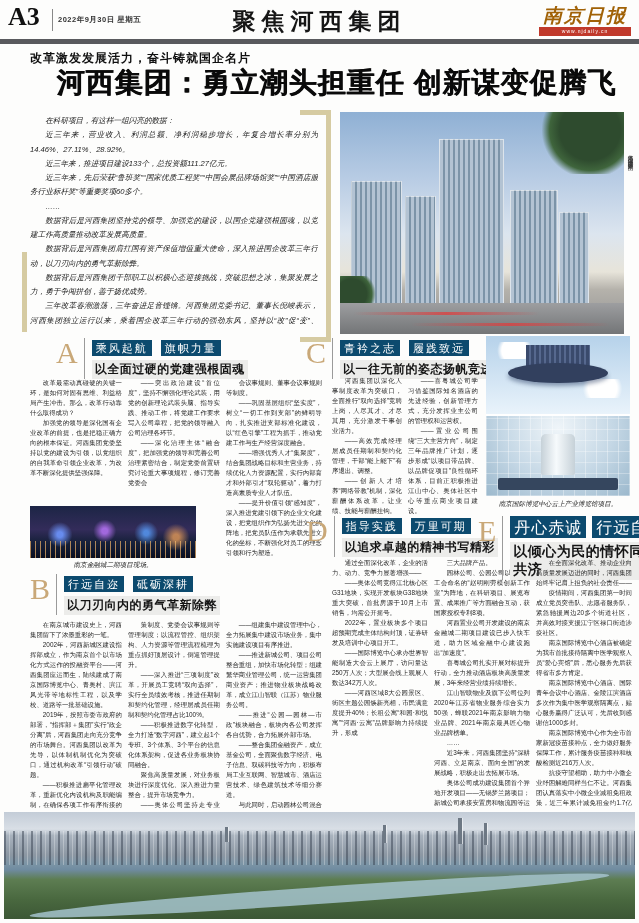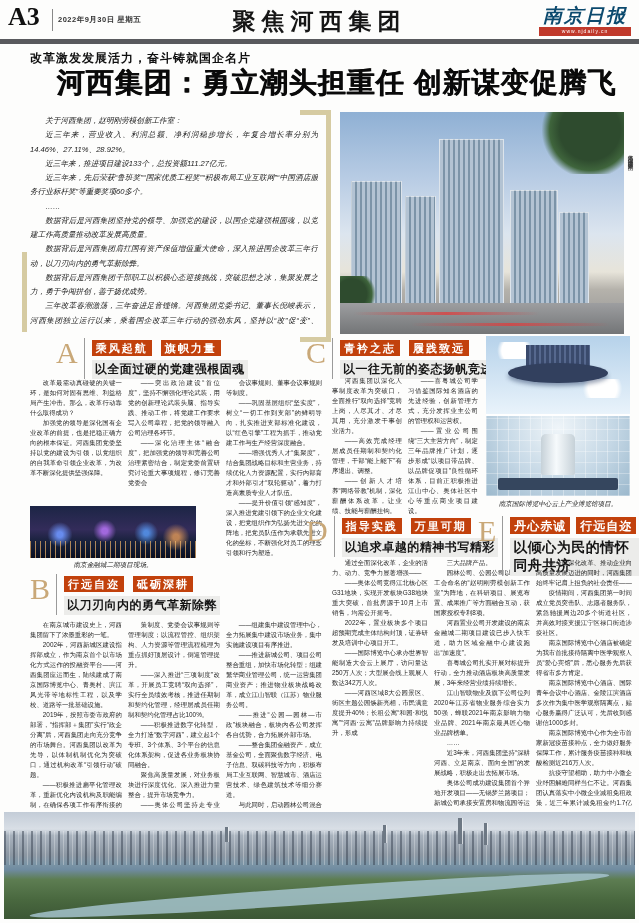--- a/index.html
+++ b/index.html
@@ -7,21 +7,21 @@
        font-family:"Liberation Sans",sans-serif;color:#222;}
   .abs{position:absolute;}
 
   
   .edition{left:8px;top:2px;font-family:"Liberation Serif",serif;font-size:26px;font-weight:bold;color:#111;}
   .hdr-div{left:52px;top:9px;width:1px;height:22px;background:#888;}
   .hdr-date{left:58px;top:15px;font-size:7.5px;font-weight:bold;color:#333;letter-spacing:.5px;}
   .hdr-title{left:0;top:6px;width:639px;text-align:center;font-family:Liberation Sans, sans-serif;
              font-size:23px;font-weight:bold;letter-spacing:6px;color:#161616;}
   .masthead{right:12px;top:3px;font-family:"Liberation Serif",serif;font-style:italic;
-            font-weight:bold;font-size:19px;color:#0c4a6e;letter-spacing:2px;}
+            font-weight:bold;font-size:19px;color:#a16207;letter-spacing:2px;}
   .mast-bar{right:8px;top:27px;width:92px;height:9px;background:#c0392b;color:#fff;
             font-size:5px;line-height:9px;text-align:center;letter-spacing:1px;}
   .gray-band{left:0;top:39px;width:639px;height:5px;background:#595a5e;}
 
   .kicker{left:30px;top:50px;font-size:12px;font-weight:bold;color:#101010;letter-spacing:1px;}
   .headline{left:17px;top:64px;width:639px;text-align:center;font-size:28px;font-weight:bold;
             color:#0a0a0a;letter-spacing:1px;text-shadow:.6px 0 0 #0a0a0a;}
 
   
   .intro{left:30px;top:114px;width:288px;height:216px;font-style:italic;font-size:7.6px;
@@ -29,23 +29,23 @@
   .intro p{margin:0;text-indent:2em;}
   .brk-r{left:300px;top:110px;width:26px;height:222px;border:5px solid #d6cba2;border-left:none;}
   .brk-l{left:22px;top:252px;width:5px;height:80px;background:#d6cba2;}
 
   
   .sec-head{display:flex;align-items:flex-start;}
   .sec-letter{font-family:"Liberation Serif",serif;font-size:30px;line-height:1;color:#c9a878;
               padding-right:6px;}
   .sec-stack{border-left:1px solid #9a9a9a;padding-left:7px;}
   .tagrow{white-space:nowrap;}
-  .tag{display:inline-block;background:#c2410c;color:#fff;font-weight:bold;font-size:11px;
+  .tag{display:inline-block;background:#0c4a6e;color:#fff;font-weight:normal;font-size:11px;
        line-height:1.2;padding:2px 4px 1px;letter-spacing:2px;margin-right:9px;}
-  .tag.small{font-size:12px;letter-spacing:1px;margin-right:6px;}
+  .tag.small{font-size:16px;letter-spacing:1px;margin-right:6px;}
   .sub{display:inline-block;background:#ececea;color:#141414;font-weight:bold;font-size:12px;
        padding:1px 3px;margin-top:4px;letter-spacing:.5px;}
   .sub.small{font-size:14px;}
 
   
   .col{font-size:6.4px;line-height:1.56;text-align:justify;color:#262626;overflow:hidden;}
   .col p{margin:0;text-indent:2em;}
   .caption{font-size:6.6px;font-style:italic;color:#1d1d1d;text-align:center;}
   .vcaption{writing-mode:vertical-rl;font-size:5.6px;color:#333;letter-spacing:1px;}
 
@@ -102,24 +102,24 @@
 <div class="abs masthead">南京日报</div>
 <div class="abs mast-bar">www.njdaily.cn</div>
 <div class="abs gray-band"></div>
 
 <div class="abs kicker">改革激发发展活力，奋斗铸就国企名片</div>
 <div class="abs headline">河西集团：勇立潮头担重任  创新谋变促腾飞</div>
 
 <div class="abs brk-r"></div>
 <div class="abs brk-l"></div>
 <div class="abs intro">
-    <p>关于河西集团，赵明刚劳模创新工作室：</p>
+    <p>在科研项目，有这样一组闪亮的数据：</p>
     <p>近三年来，营业收入、利润总额、净利润稳步增长，年复合增长率分别为14.46%、27.11%、28.92%。</p>
     <p>近三年来，推进项目建设133个，总投资额111.27亿元。</p>
-    <p>近三年来，先后荣获“鲁班奖”“国家优质工程奖”“积极布局工业互联网”“中国酒店服务行业标杆奖”等重要奖项60多个。</p>
+    <p>近三年来，先后荣获“鲁班奖”“国家优质工程奖”“中国会展品牌场馆奖”“中国酒店服务行业标杆奖”等重要奖项60多个。</p>
     <p>……</p>
     <p>数据背后是河西集团坚持党的领导、加强党的建设，以国企党建强根固魂，以党建工作高质量推动改革发展高质量。</p>
     <p>数据背后是河西集团肩扛国有资产保值增值重大使命，深入推进国企改革三年行动，以刀刃向内的勇气革新除弊。</p>
     <p>数据背后是河西集团干部职工以积极心态迎接挑战，突破思想之冰，集聚发展之力，勇于争闯拼创，善于扬优成势。</p>
     <p>三年改革春潮激荡，三年奋进足音铿锵。河西集团党委书记、董事长倪峻表示，河西集团独立运行以来，乘着国企改革三年行动的强劲东风，坚持以“改”促“变”、以“变”促“优”，在高质量发展道路上迈出了坚实的步伐。</p>
   </div>
 
 <div class="abs photo ph-building" style="left:340px;top:112px;width:284px;height:222px;">
   <div class="tower tw" style="left:4%;top:31%;width:17%;height:57%;"></div>
   <div class="tower tw" style="left:23%;top:38%;width:10%;height:50%;"></div>

